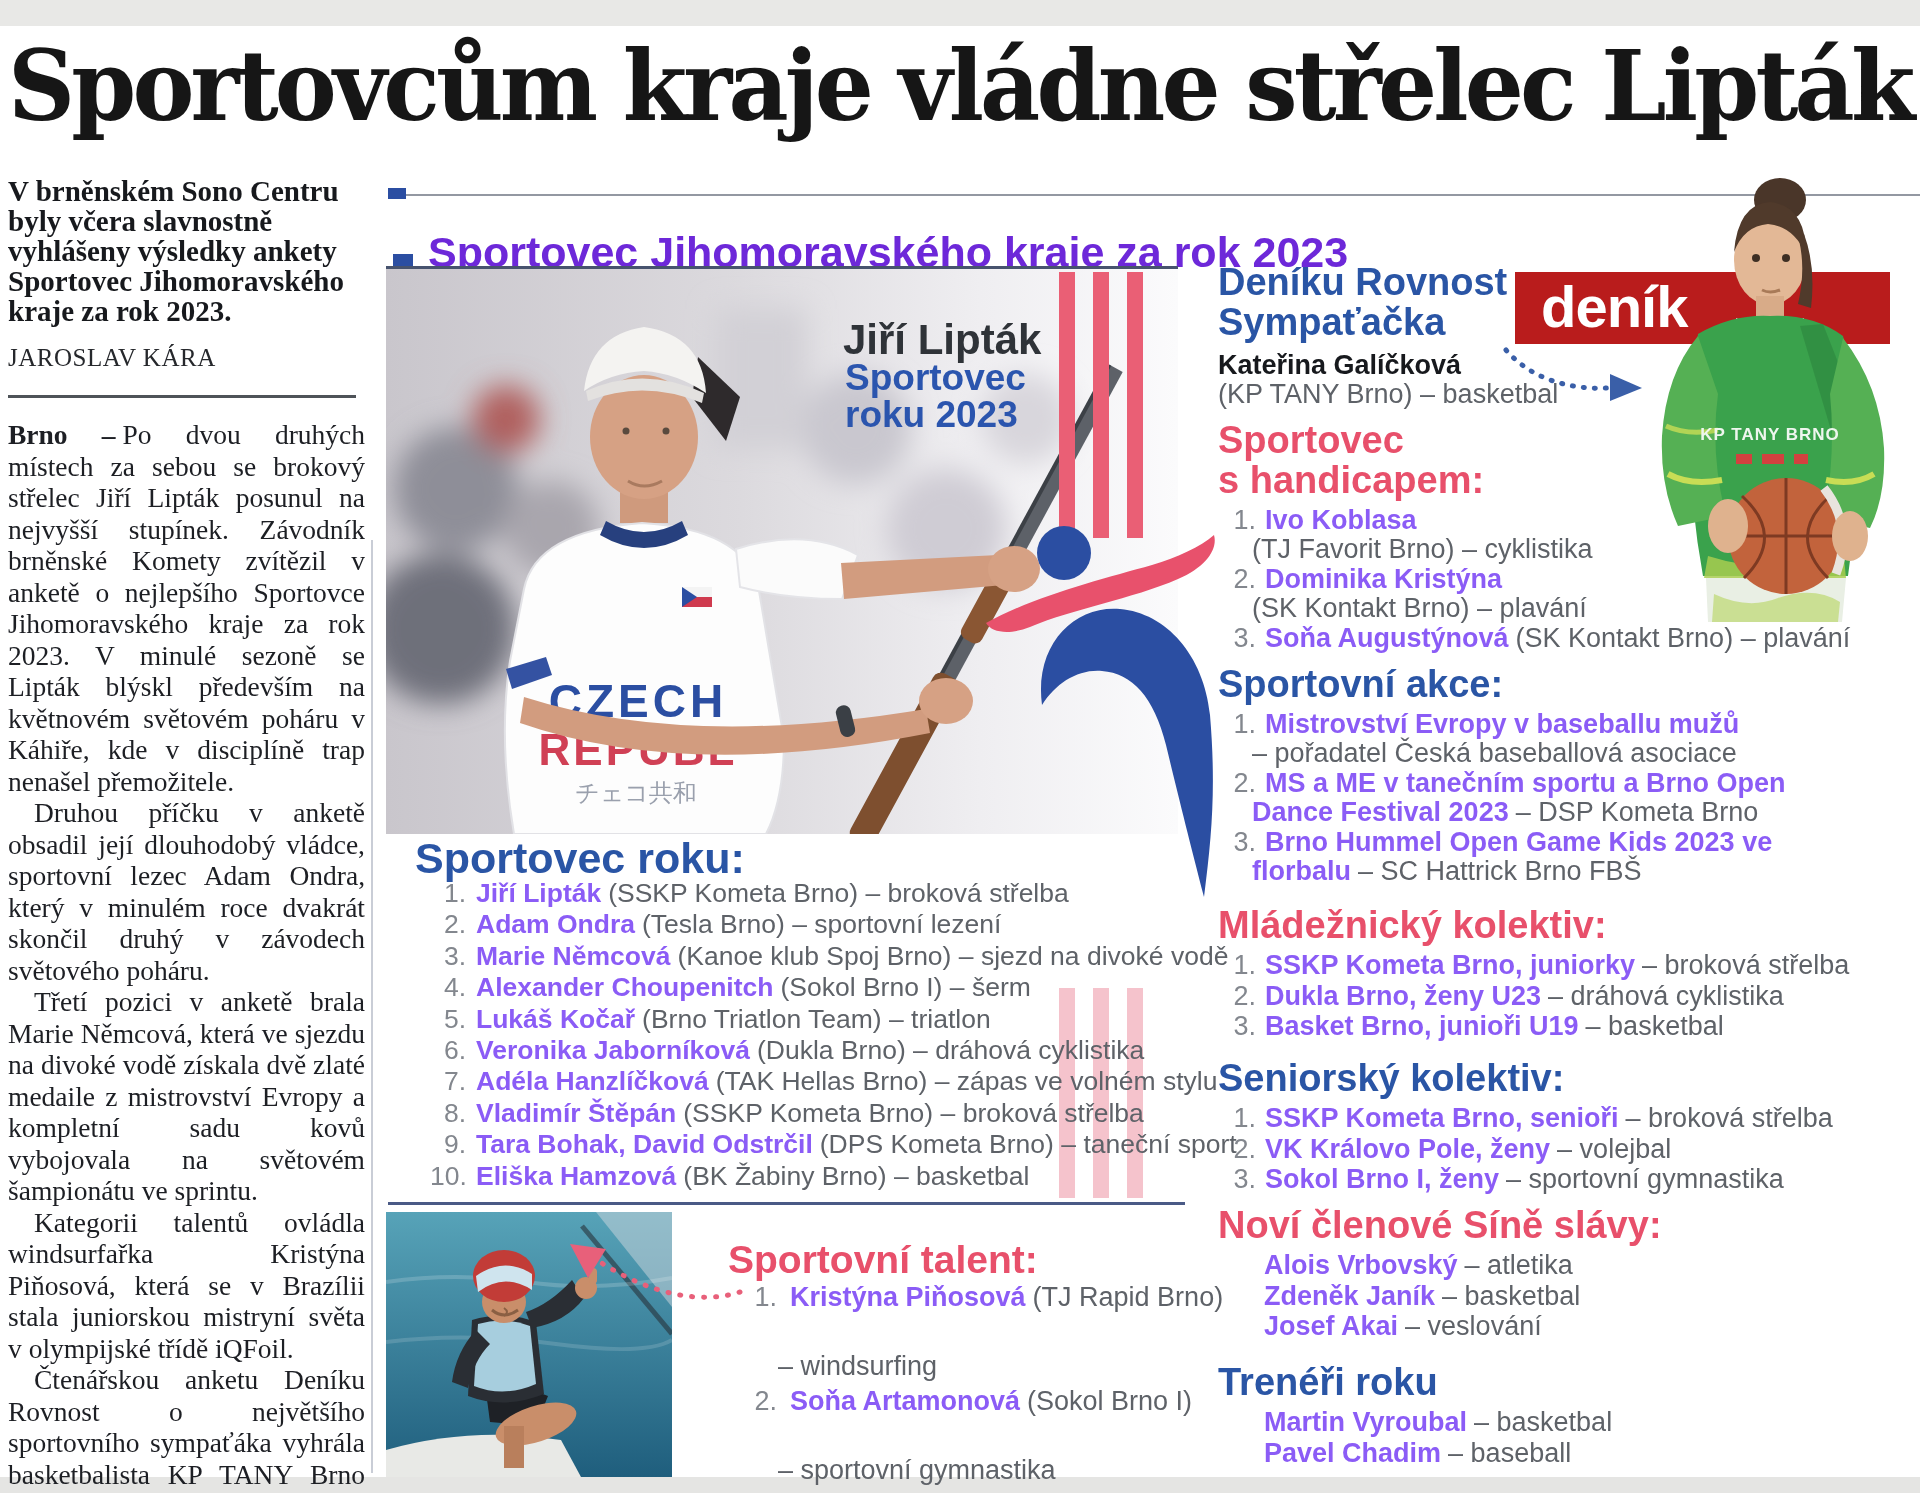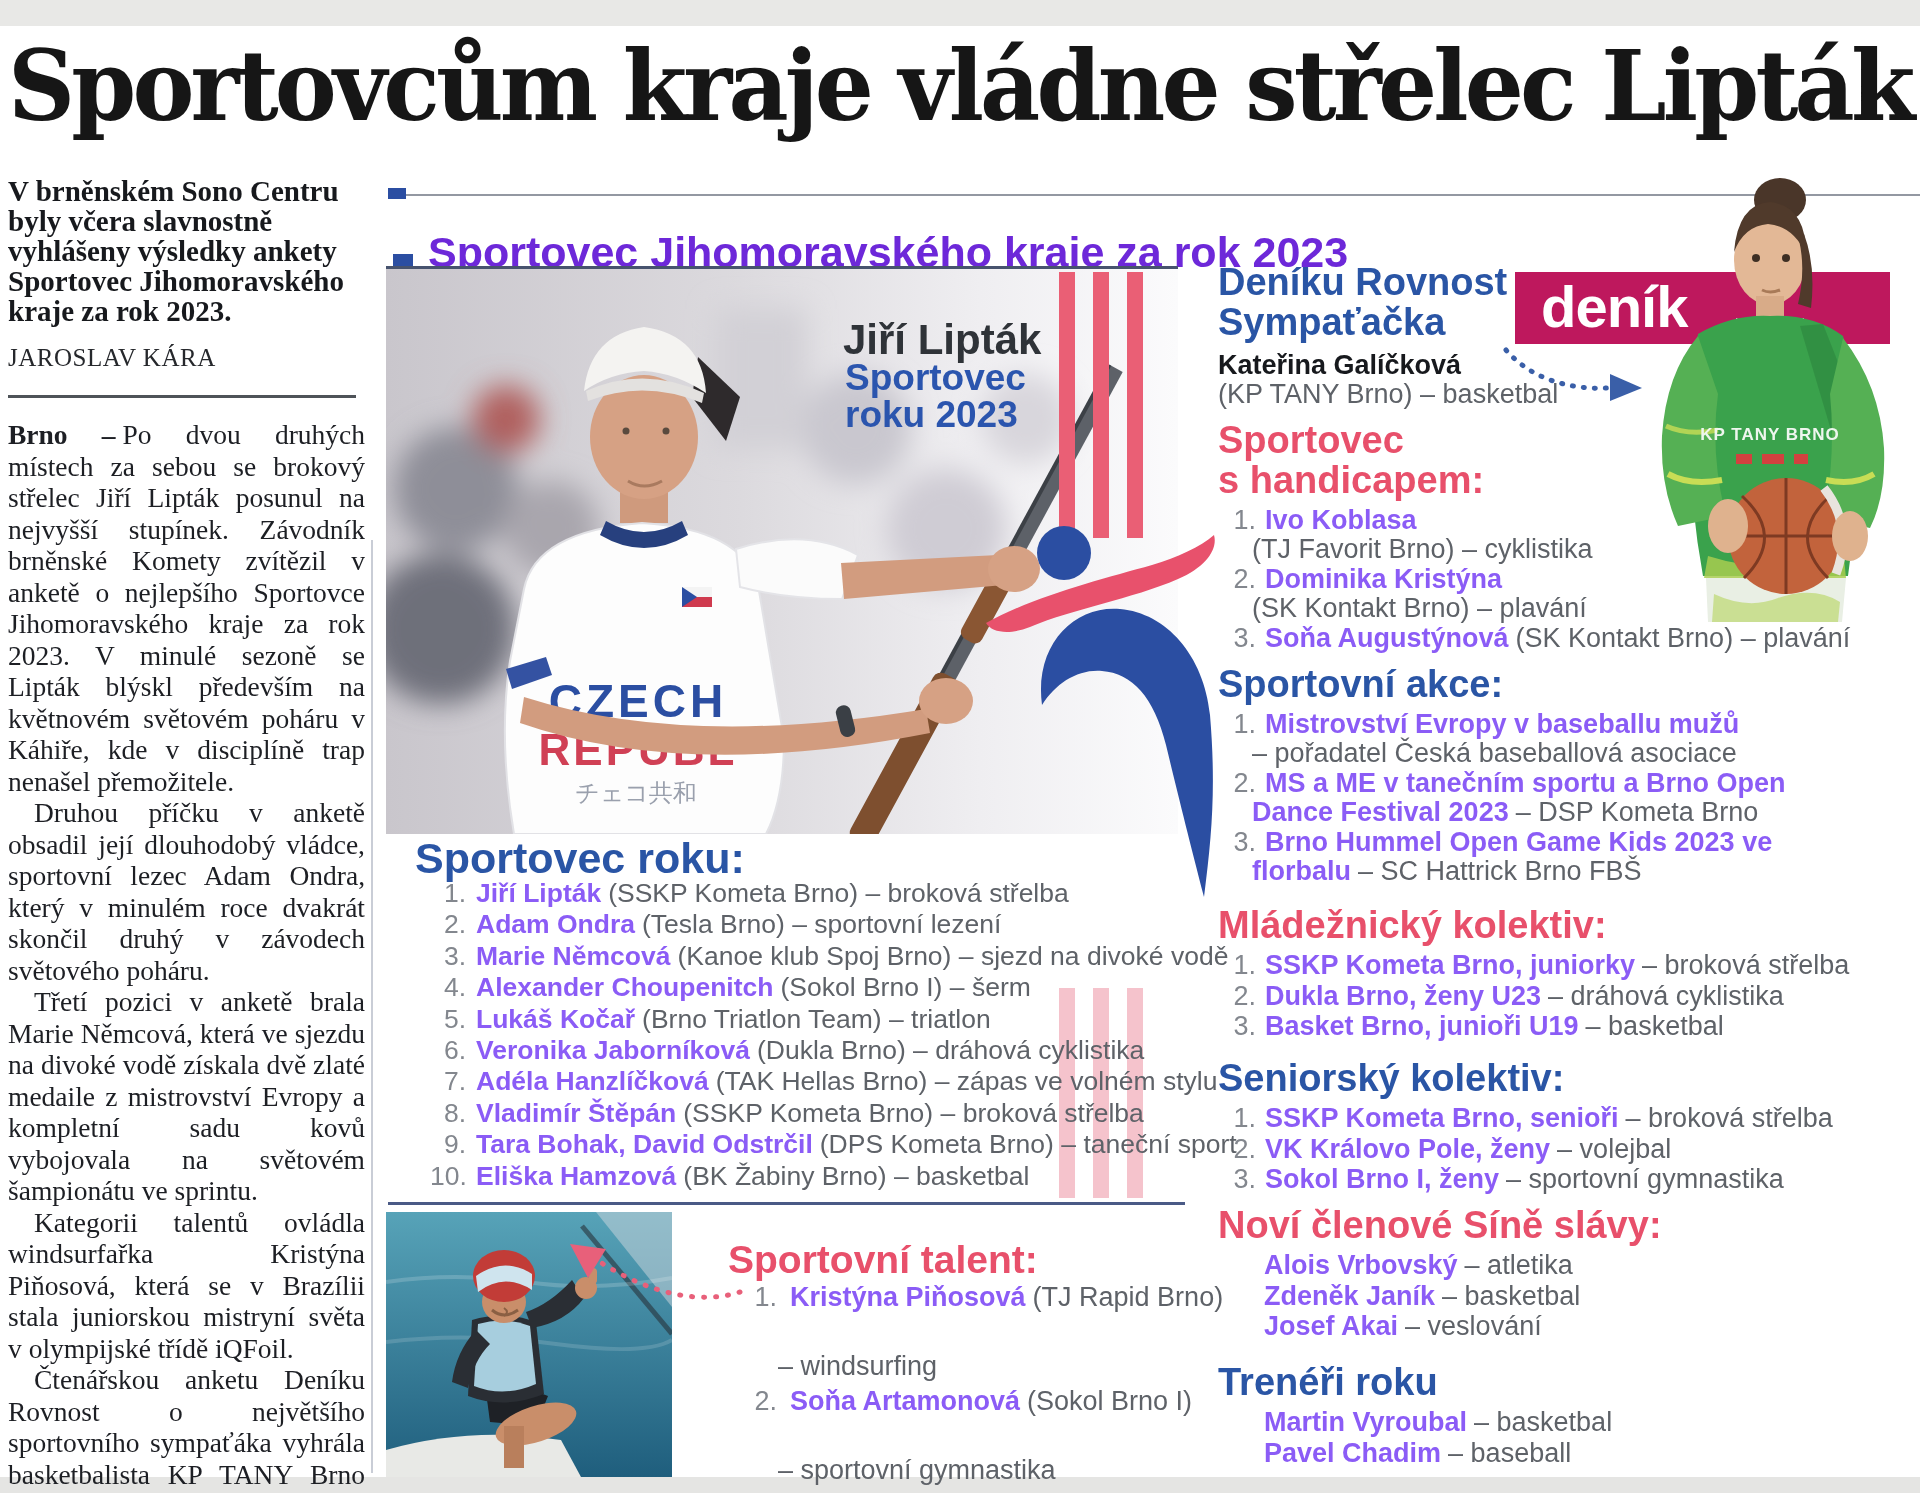--- a/index.html
+++ b/index.html
@@ -61,21 +61,21 @@
   .rc-h{font-size:38px;line-height:40px;font-weight:bold;white-space:nowrap;}
   .rc-items{font-size:27px;margin-top:6px;}
   .rc-items .li{padding-left:12px;margin-top:2px;}
   .rc-items .l1,.rc-items .line2{line-height:28.5px;}
   .rc-items .li-num{width:26px;margin-right:9px;}
   .rc-items .line2{padding-left:22px;}
   .rc-items.list-indent .l1{padding-left:34px;}
   .sym-name{font-size:27px;font-weight:bold;color:#17191d;margin-top:8px;line-height:30px;}
   .sym-detail{font-size:27px;color:#5e6268;line-height:28px;}
   
-  #denik{left:1515px;top:272px;width:375px;height:72px;background:#be185d;color:#fff;
+  #denik{left:1515px;top:272px;width:375px;height:72px;background:#b91c1c;color:#fff;
          font-weight:bold;font-size:58px;line-height:70px;padding-left:26px;box-sizing:border-box;
          letter-spacing:-1px;}
   #photo-basket{left:1618px;top:174px;width:302px;height:448px;}
   #arrow-blue{left:1500px;top:344px;}
   #arrow-pink{left:558px;top:1232px;}
   #logo-athlete{left:982px;top:505px;}
   svg text{font-family:"Liberation Sans",sans-serif;}
 </style>
 </head>
 <body>

